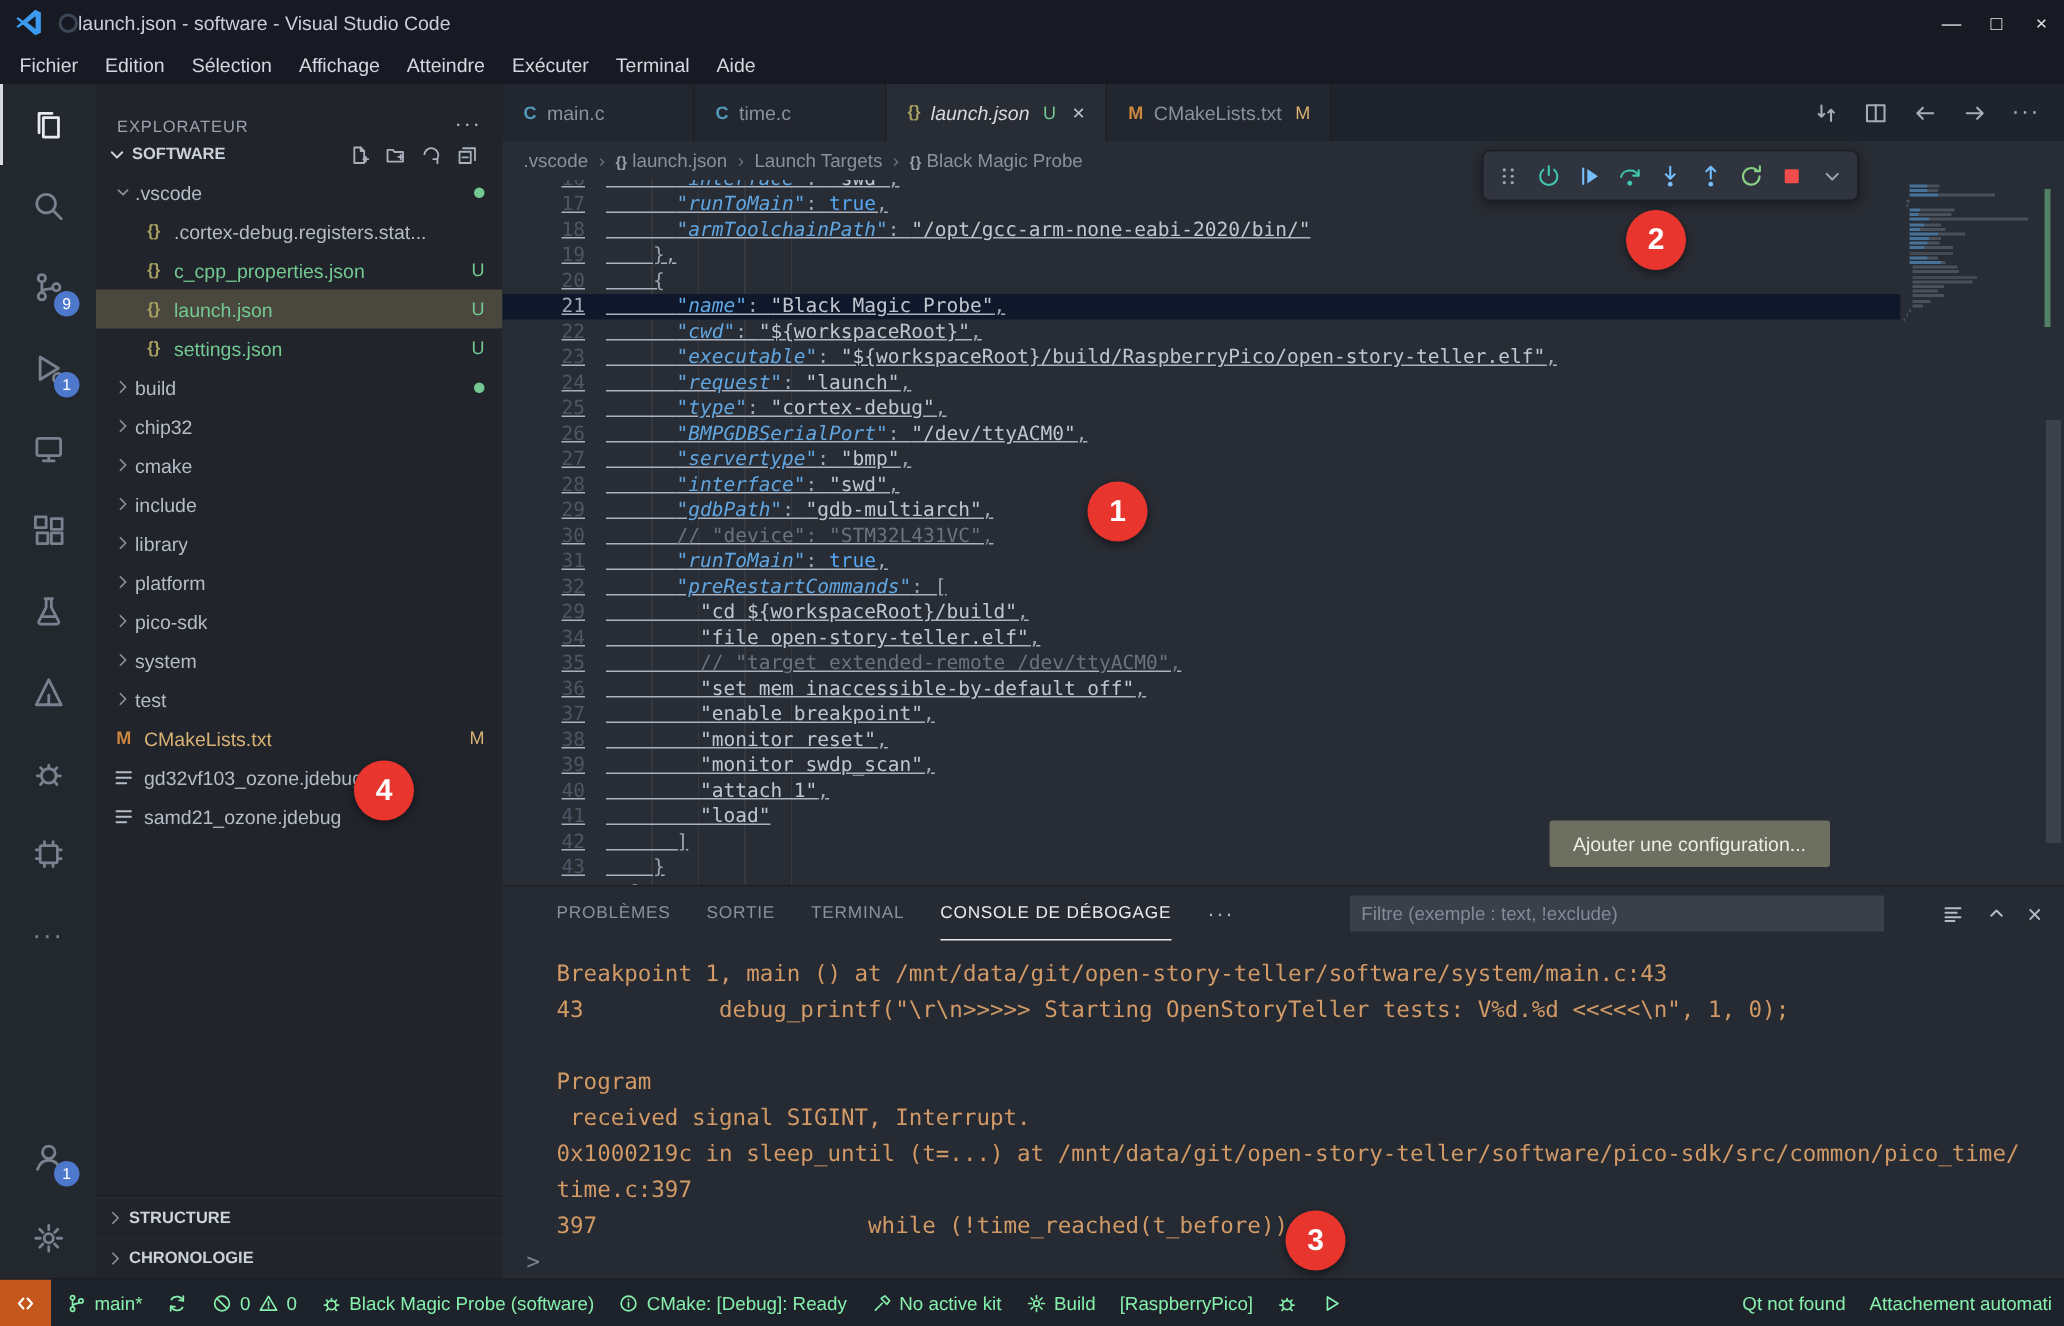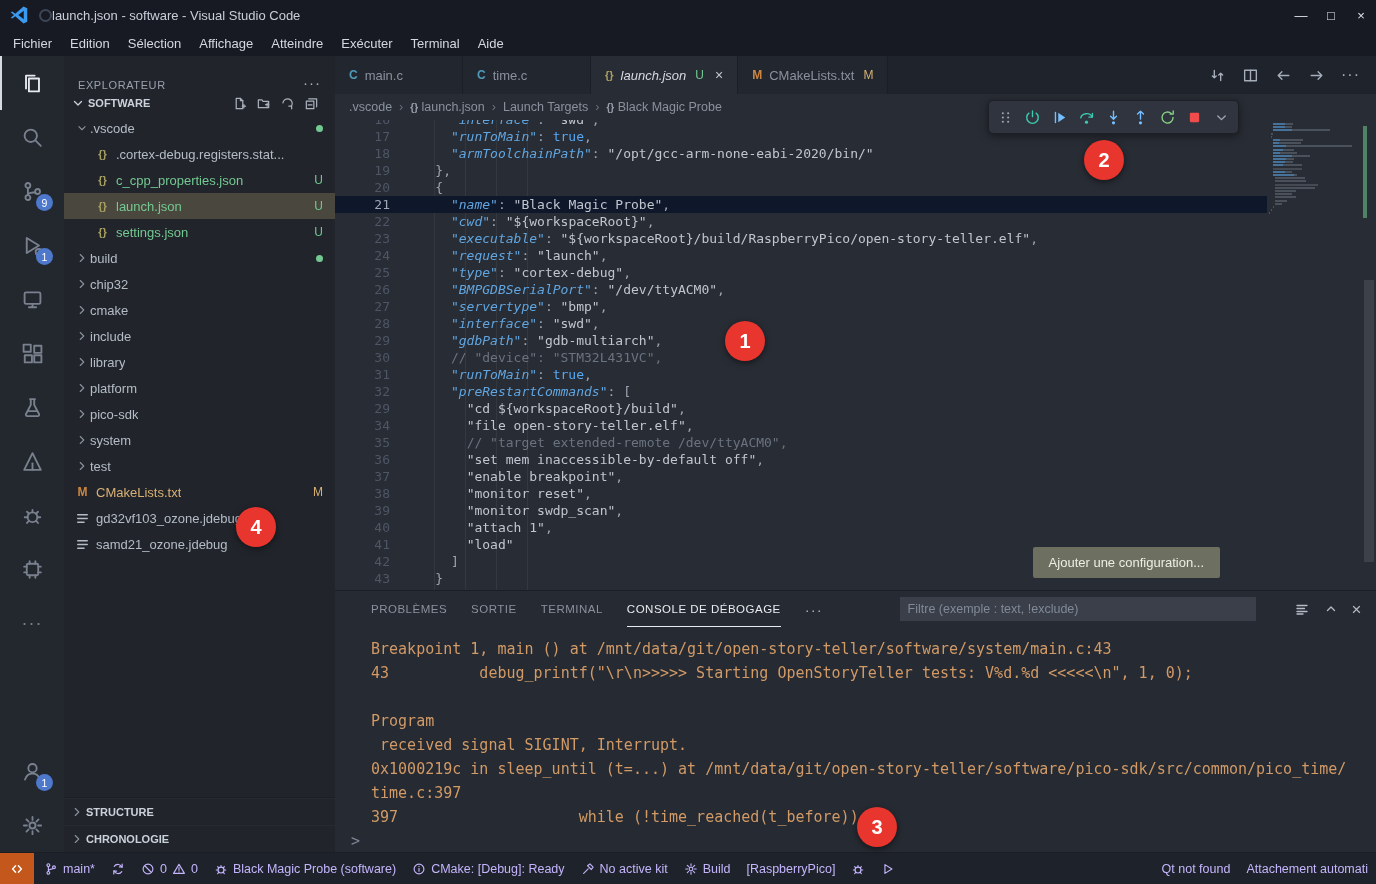--- a/index.html
+++ b/index.html
@@ -76,21 +76,21 @@
   .tab-actions{margin-left:auto;display:flex;align-items:center;gap:16px;padding-right:16px;color:#a5adba;}
   .tab-actions svg{width:17px;height:17px;}
   .tab-actions .dots{font-size:16px;letter-spacing:1px;}
 
   .breadcrumb{height:26px;display:flex;align-items:center;gap:7px;font-size:12.5px;color:#8a919d;padding-left:14px;flex-shrink:0;background:var(--bg-editor);}
   .breadcrumb .sep{color:#6c7380;}
   .breadcrumb .braces{font-size:10px;color:#9aa1ad;}
 
   
   .code-wrap{flex:1;position:relative;overflow:hidden;display:flex;min-height:0;}
-  .code-main{flex:1;overflow:hidden;position:relative;}
+  .code-main{flex:1;overflow:hidden;position:relative;text-decoration:underline;}
   .guides{position:absolute;left:69px;top:0;bottom:0;width:125px;background:repeating-linear-gradient(90deg,transparent 0 30px,rgba(255,255,255,.055) 30px 31px);pointer-events:none;}
   .code-lines{margin-top:-9px;position:relative;}
   .line{display:flex;height:17px;line-height:17px;font-family:"DejaVu Sans Mono",monospace;font-size:13px;white-space:pre;}
   .line .ln{width:55px;text-align:right;padding-right:0;color:#4e5666;flex-shrink:0;}
   .line .code-text{padding-left:14px;white-space:pre;}
   .line.current{background:#0f172a;}
   .line.current .ln{color:#a0a8b8;}
   .tk-k{color:#61a6e0;font-style:italic;}
   .tk-s{color:#c0c6cf;}
   .tk-p{color:#9da5b2;}
@@ -120,21 +120,21 @@
   .pfilter{margin-left:auto;width:356px;height:24px;background:#3a3f4a;border:none;color:#aeb5c0;font-size:12.5px;padding:0 8px;font-family:"Liberation Sans",sans-serif;}
   .pfilter::placeholder{color:#818a98;}
   .picons{display:flex;align-items:center;gap:13px;margin-left:14px;color:#b6bcc6;}
   .picons svg{width:16px;height:16px;}
   .picons .xglyph{font-size:17px;line-height:1;}
   .panel-body{flex:1;overflow:hidden;padding:10px 22px 0 36px;font-family:"DejaVu Sans Mono",monospace;font-size:15px;line-height:24px;color:#d19a66;}
   .cline{white-space:pre-wrap;word-break:break-all;}
   .panel-prompt{position:absolute;left:16px;bottom:2px;color:#7d8593;font-size:15px;font-family:"DejaVu Sans Mono",monospace;}
 
   
-  .statusbar{height:32px;background:var(--bg-status);border-top:1px solid var(--border);display:flex;align-items:center;font-size:12.5px;color:#c4b5fd;overflow:hidden;flex-shrink:0;}
+  .statusbar{height:32px;background:var(--bg-status);border-top:1px solid var(--border);display:flex;align-items:center;font-size:12.5px;color:#86efac;overflow:hidden;flex-shrink:0;}
   .sitem{display:flex;align-items:center;gap:5px;padding:0 8px;height:100%;flex-shrink:0;white-space:nowrap;}
   .sitem svg{width:14px;height:14px;}
   .sitem.remote{background:#c4571c;color:#fff;padding:0 10px;margin-right:2px;}
   .sspacer{flex:1;}
 
   
   .annot{position:absolute;width:40px;height:40px;border-radius:50%;background:#e8352e;color:#fff;font-weight:bold;font-size:20px;display:flex;align-items:center;justify-content:center;transform:translate(-50%,-50%);box-shadow:0 2px 6px rgba(0,0,0,.5);z-index:50;}
 </style>
 </head>
 <body>

